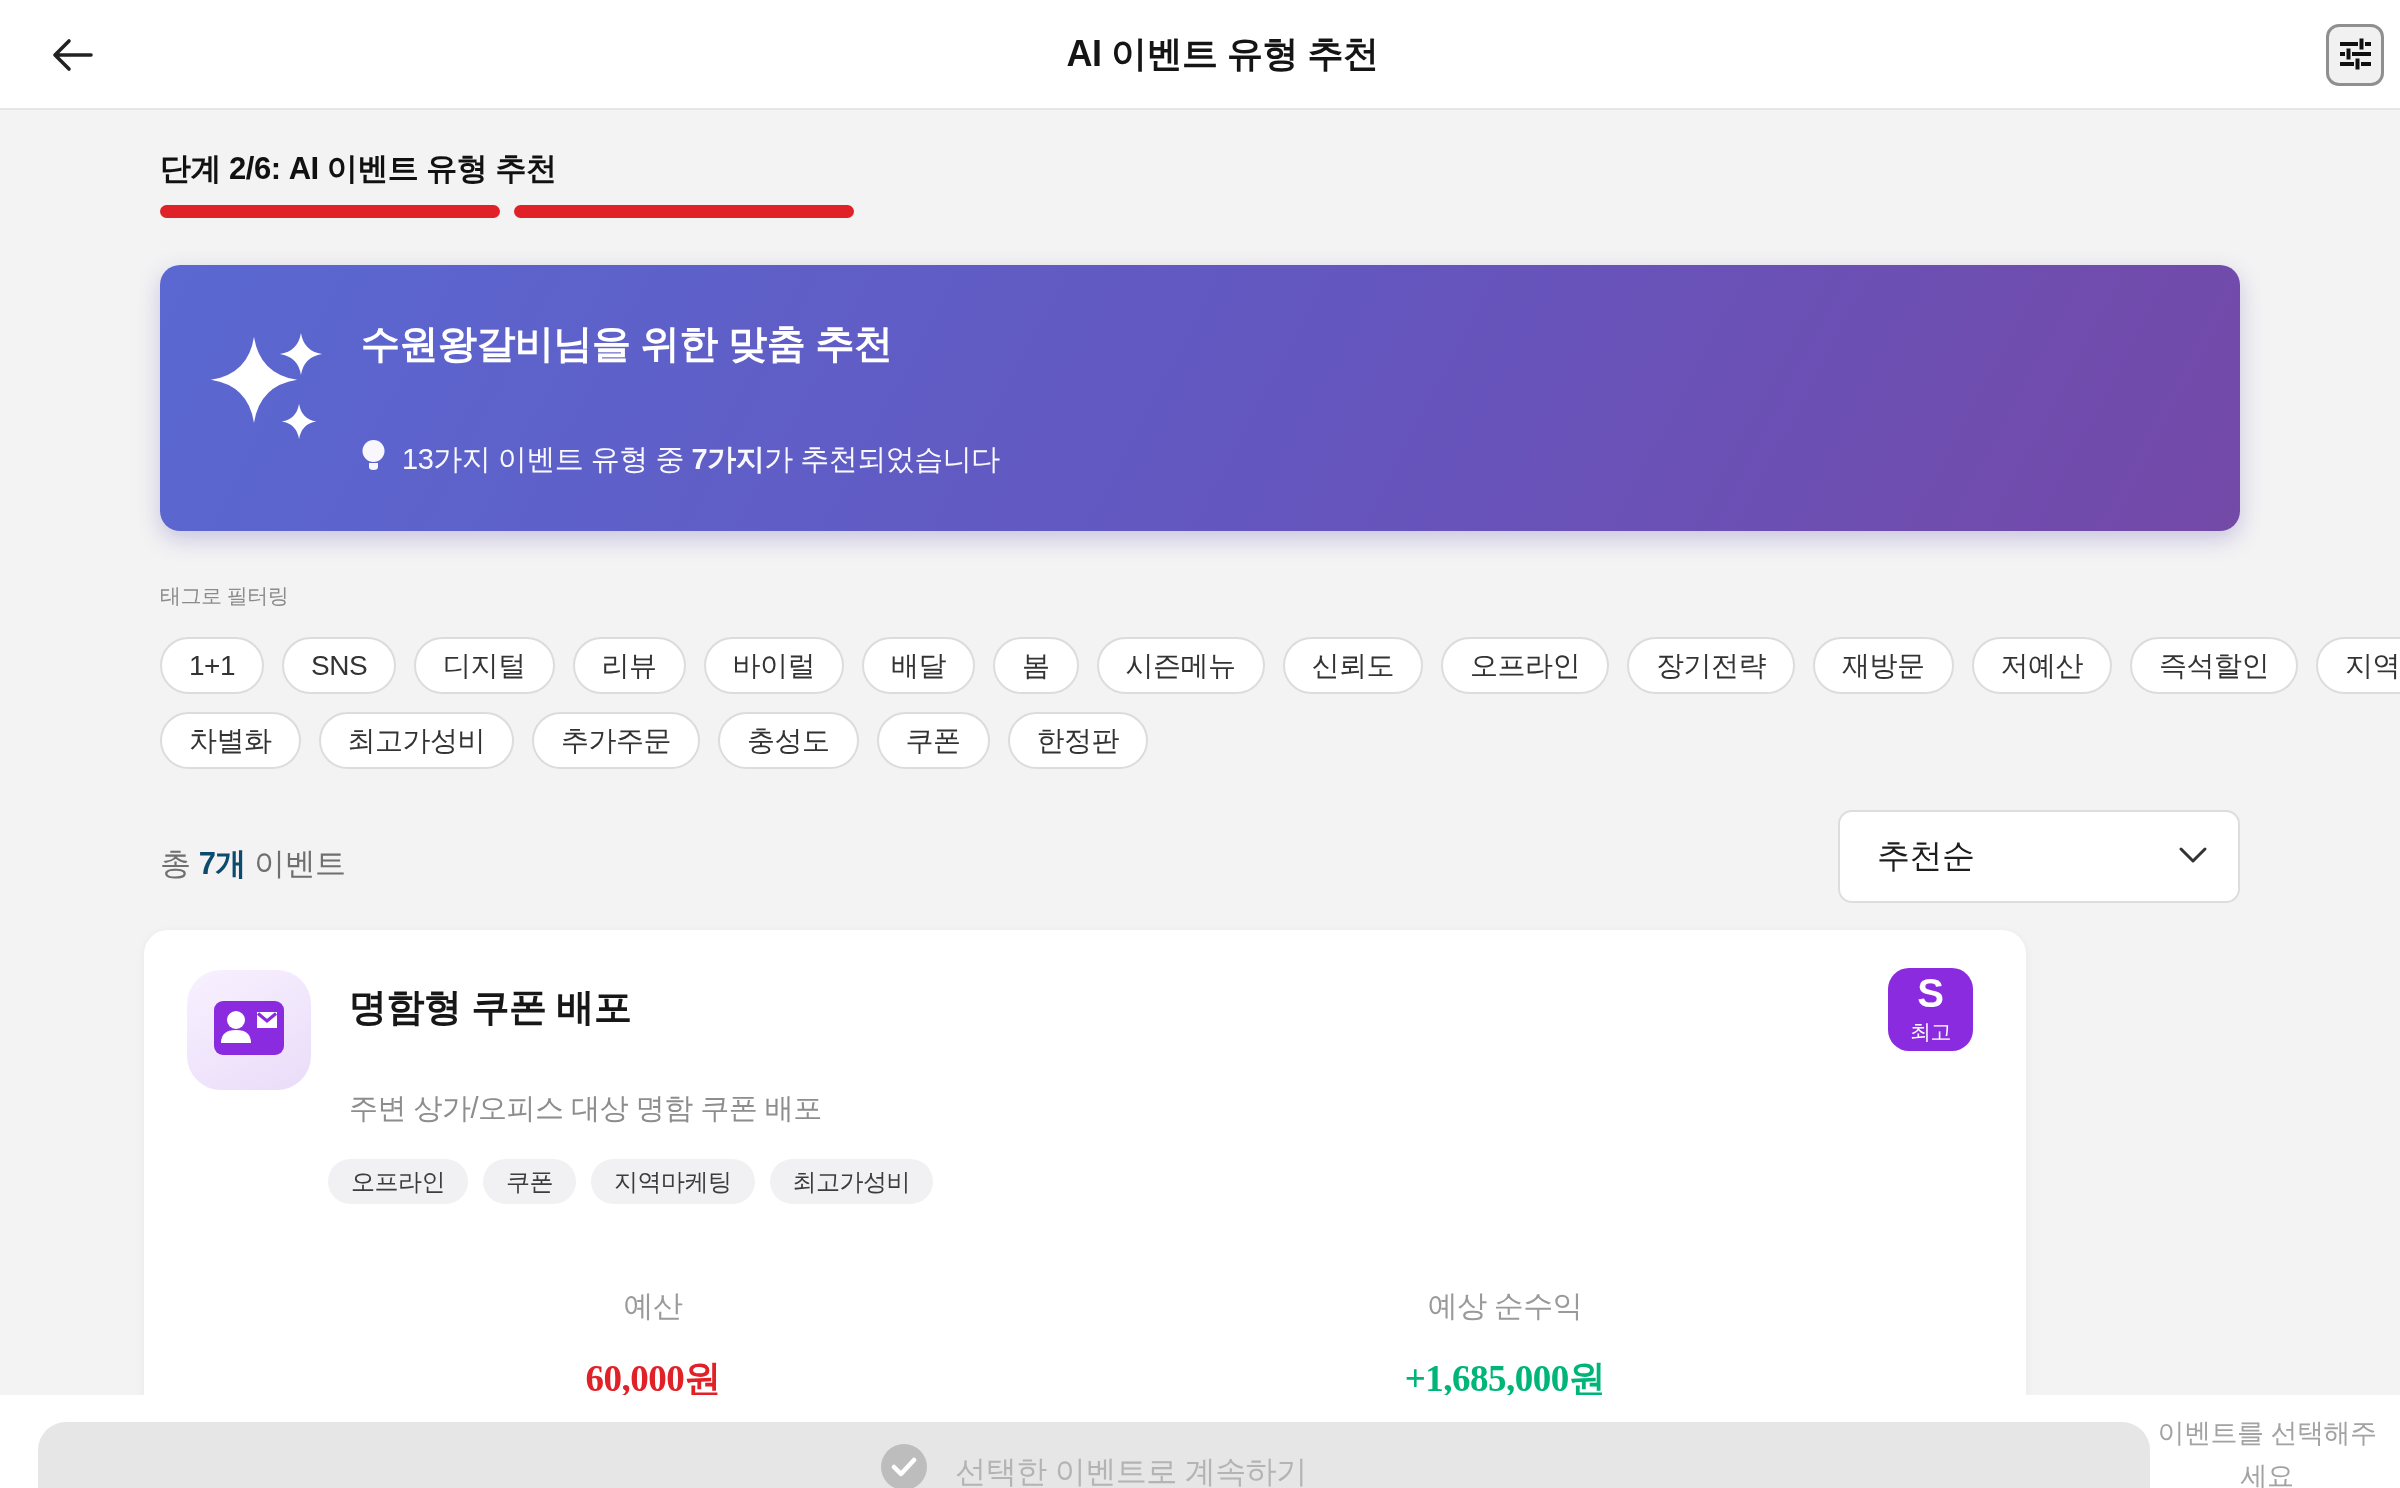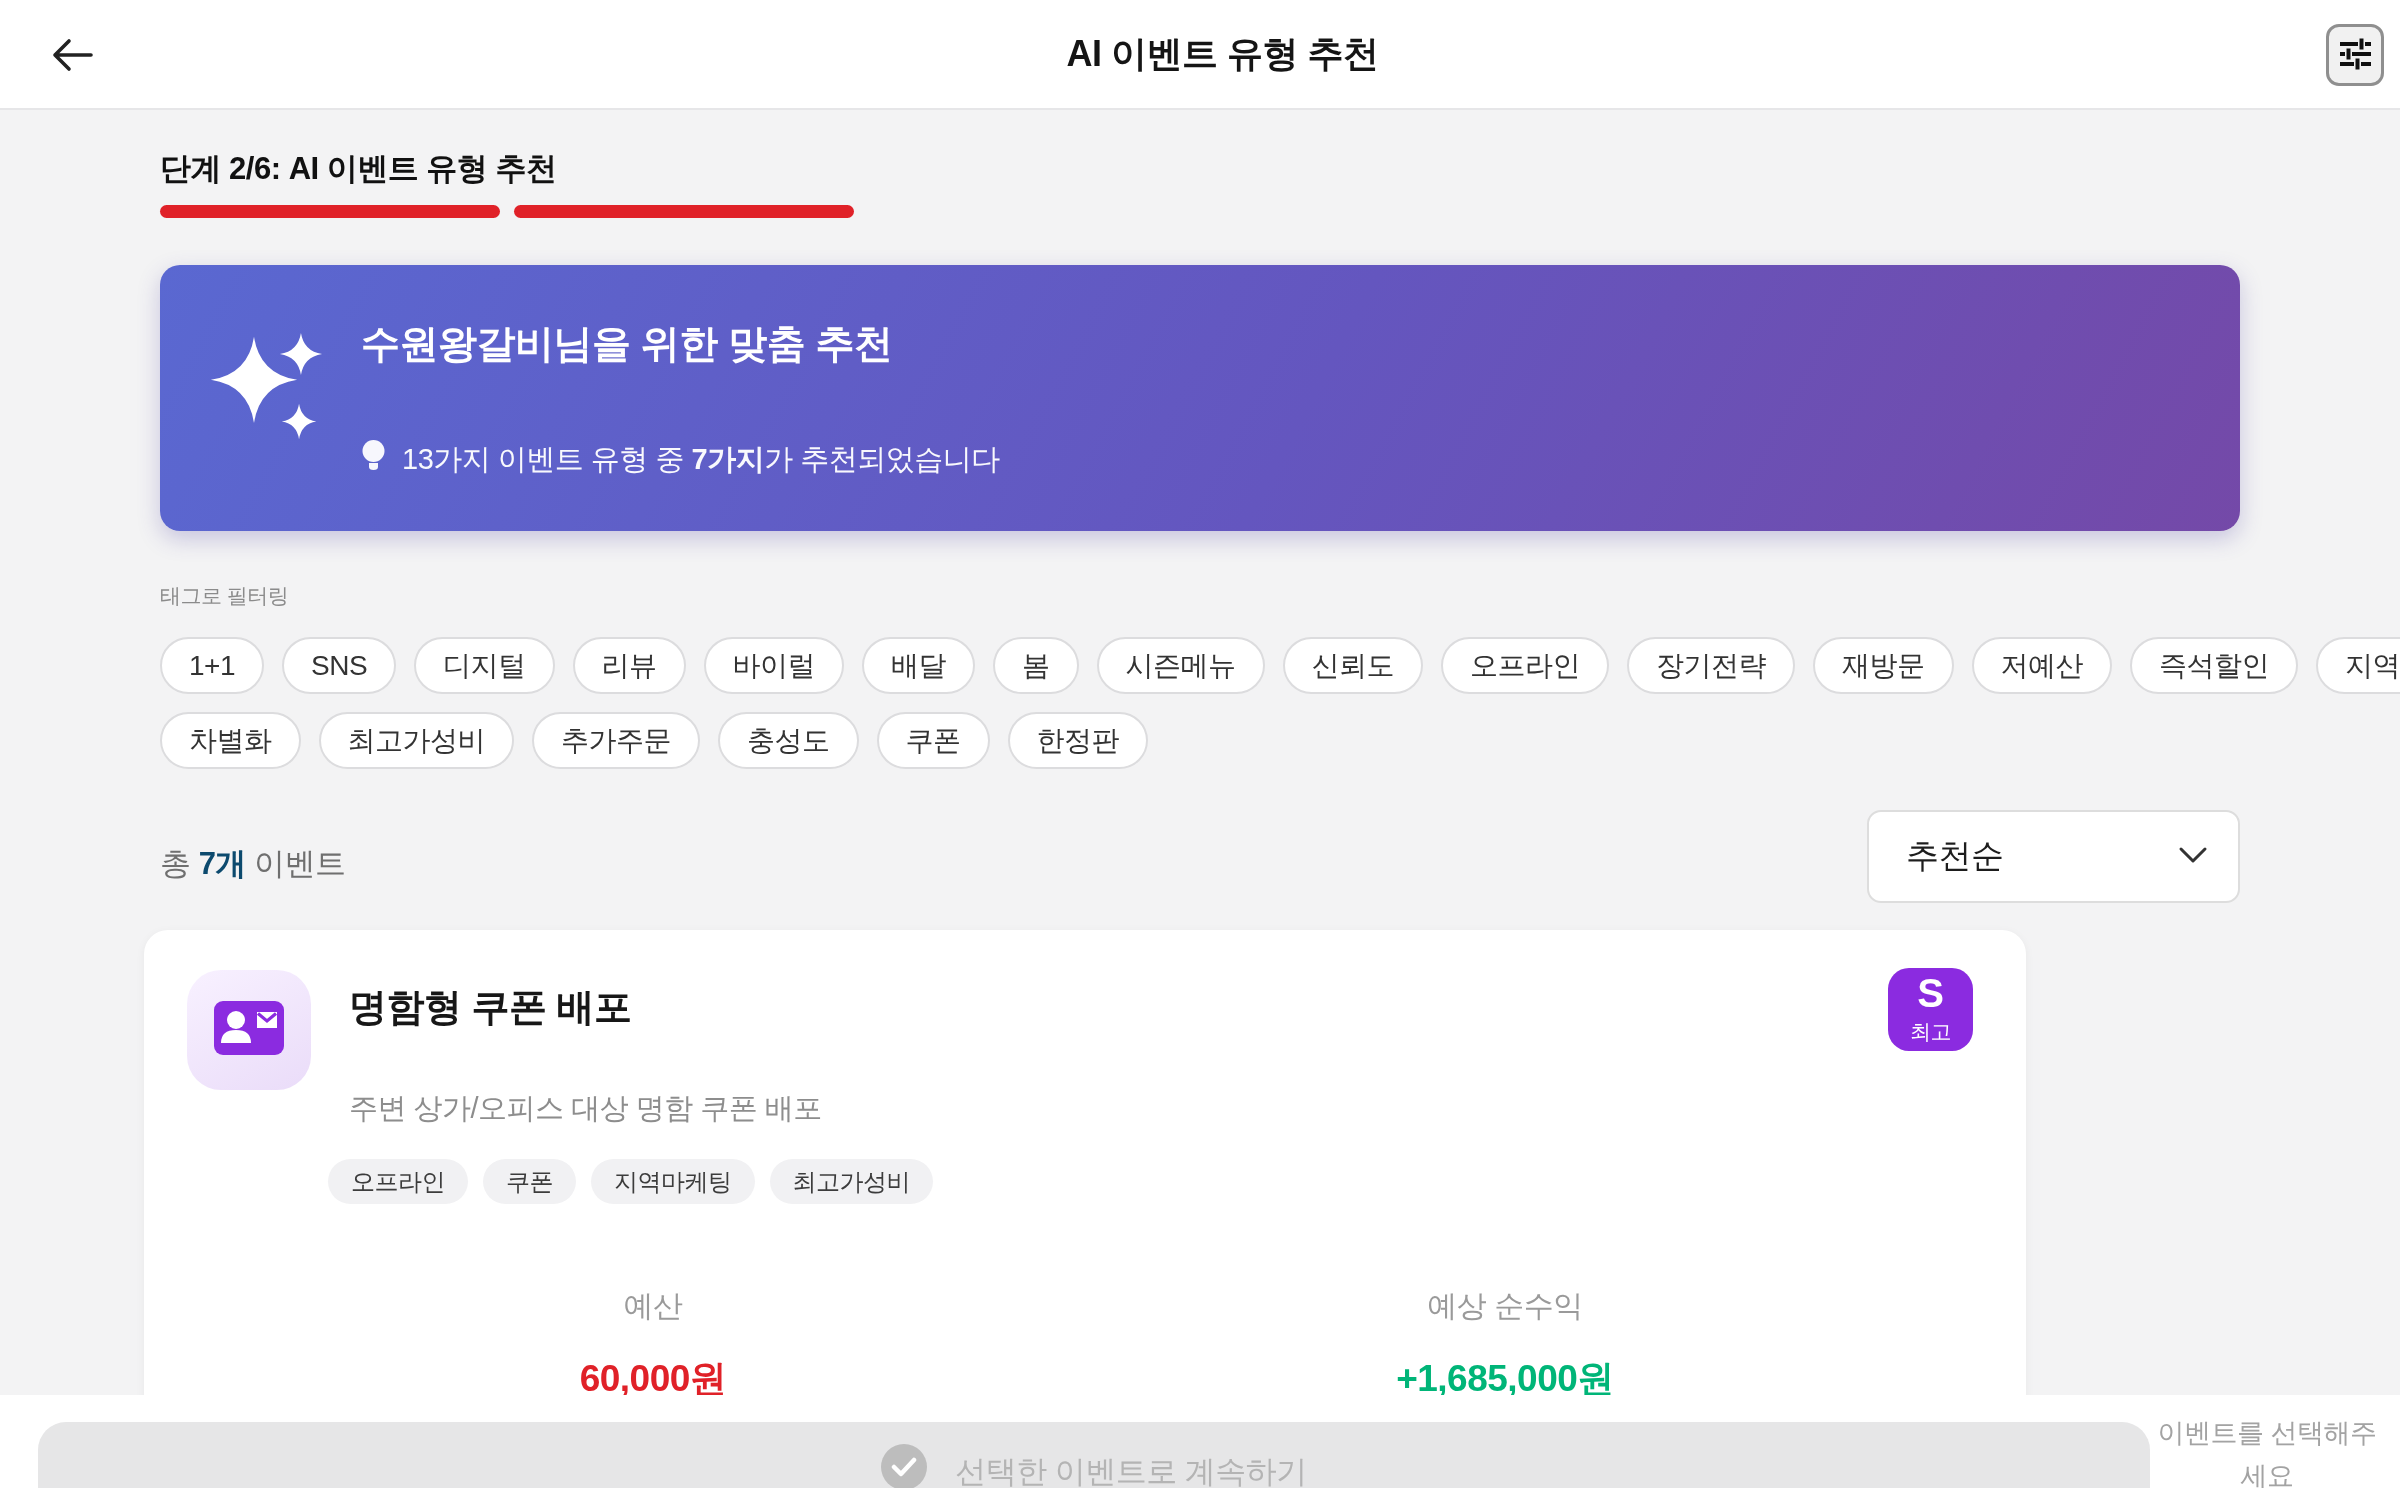--- a/index.html
+++ b/index.html
@@ -73,21 +73,21 @@
     white-space:nowrap;
   }
 
   
   .summary {
     position:absolute; left:160px; top:843px;
     font-size:31px; color:#6f6f6f; letter-spacing:-0.5px;
   }
   .summary .count { color:#0c4a6e; font-weight:700; }
   .sort-select {
-    position:absolute; right:160px; top:810px; width:373px; height:93px;
+    position:absolute; right:160px; top:810px; width:402px; height:93px;
     background:#ffffff; border:2px solid #dddddd; border-radius:14px;
     display:flex; align-items:center; padding:0 30px 0 37px; cursor:pointer;
   }
   .sort-select .sort-value { font-size:33px; color:#1d1d1d; letter-spacing:-0.5px; flex:1; }
 
   
   .card {
     position:absolute; left:144px; top:930px; width:1882px; height:520px;
     background:#ffffff; border-radius:24px;
     box-shadow:0 2px 10px rgba(0,0,0,0.05);
@@ -110,21 +110,21 @@
   }
   .grade-badge {
     position:absolute; right:53px; top:38px; width:85px; height:83px;
     background:#8b2be0; border-radius:21px;
     display:flex; flex-direction:column; align-items:center; justify-content:center;
     color:#ffffff;
   }
   .grade-badge .grade { font-size:40px; font-weight:700; line-height:1; }
   .grade-badge .grade-sub { font-size:21px; margin-top:5px; letter-spacing:-0.5px; }
   .card-stats { display:flex; margin-top:82px; padding:0 40px; }
-  .stat { flex:1; text-align:center; }
+  .stat { flex:1; text-align:center;font-family:Liberation Serif, serif; }
   .stat-label { font-size:30px; color:#9a9a9a; letter-spacing:-0.5px; }
   .stat-value { margin-top:27px; font-size:37px; font-weight:700; letter-spacing:-0.5px; }
 
   
   .footer {
     position:absolute; left:0; top:1395px; width:2400px; height:93px;
     background:#ffffff;
   }
   .continue-btn {
     position:absolute; left:38px; top:27px; width:2112px; height:120px;

